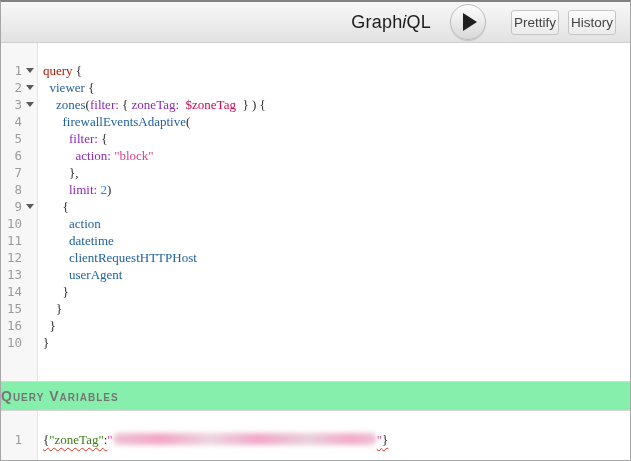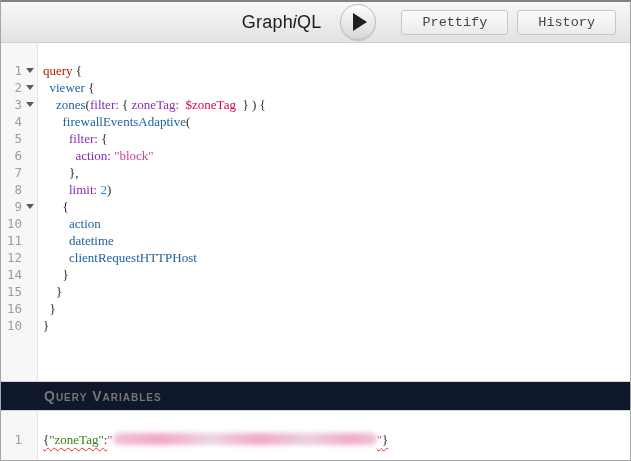--- a/index.html
+++ b/index.html
@@ -11,23 +11,23 @@
     border-bottom:1px solid #d0d0d0;display:flex;align-items:center;padding:0 14px;justify-content:flex-end;}
   .logo{font-size:18px;color:#1d1d1d;letter-spacing:.2px;}
   .logo em{font-style:italic;}
   .exec-btn{margin-left:19px;width:36px;height:36px;border-radius:50%;
     background:linear-gradient(#fdfdfd,#d8d8d8);border:1px solid #bdbdbd;
     box-shadow:0 1px 1px rgba(0,0,0,.15);display:flex;align-items:center;justify-content:center;
     cursor:pointer;padding:0;}
   .play-tri{display:block;width:0;height:0;margin-left:4px;
     border-top:9px solid transparent;border-bottom:9px solid transparent;
     border-left:14px solid #1f1f1f;}
-  .tb-btn{margin-left:9px;padding:3px 20px;height:25px;box-sizing:border-box;
+  .tb-btn{margin-left:9px;padding:3px 2px;height:25px;box-sizing:border-box;
     background:linear-gradient(#fbfbfb,#ebebeb);border:1px solid #c6c6c6;border-radius:3px;
-    font-family:Liberation Mono, monospace;font-size:13.5px;color:#444;cursor:pointer;}
+    font-family:Liberation Sans, sans-serif;font-size:13.5px;color:#444;cursor:pointer;}
   .tb-btn.first{margin-left:25px;}
   
   .query-editor{flex:0 0 338px;height:338px;overflow:hidden;padding-top:19px;box-sizing:border-box;
     background:linear-gradient(to right,#f7f7f7 0,#f7f7f7 36px,#e6e6e6 36px,#e6e6e6 37px,#ffffff 37px);
     cursor:text;}
   .vars-editor{flex:1 1 auto;overflow:hidden;padding-top:20px;box-sizing:border-box;
     background:linear-gradient(to right,#f7f7f7 0,#f7f7f7 36px,#e6e6e6 36px,#e6e6e6 37px,#ffffff 37px);
     cursor:text;}
   .cm-row{display:flex;align-items:flex-start;height:17px;line-height:17px;
     font-family:"DejaVu Sans Mono","Liberation Mono",monospace;font-size:13px;}
@@ -45,23 +45,23 @@
   .tk-num{color:#2882F9;}
   .tk-punct{color:#2e2e2e;}
   .tk-key{color:#397D13;}
   .tk-ws{color:#000;}
   .wavy{text-decoration:underline;text-decoration-style:wavy;text-decoration-color:#e03020;
     text-decoration-thickness:1px;text-underline-offset:3px;text-decoration-skip-ink:none;}
   .redacted{display:inline-block;width:264px;height:12px;border-radius:6px;vertical-align:-1px;
     background:linear-gradient(90deg,#eec3d6,#f3a6c5 18%,#edd5e0 37%,#f1a8c8 55%,#ead0dc 74%,#f2abc9 90%,#efc4d6);
     filter:blur(2.5px);}
   
-  .vars-title{flex:0 0 30px;height:30px;box-sizing:border-box;background:#0f172a;
+  .vars-title{flex:0 0 30px;height:30px;box-sizing:border-box;background:#86efac;
     border-top:1px solid #d6d6d6;border-bottom:1px solid #d6d6d6;
-    padding-left:43px;display:flex;align-items:center;cursor:row-resize;}
+    display:flex;align-items:center;cursor:row-resize;}
   .vars-title span{font-variant:small-caps;font-weight:bold;font-size:14px;color:#767676;
     letter-spacing:1px;}
 </style>
 </head>
 <body>
 
 <div class="window">
 
   <div class="toolbar">
     <div class="logo"><span>Graph</span><em>i</em><span>QL</span></div>
@@ -160,20 +160,27 @@
       </div>
       <div class="cm-row">
         <div class="gut">
           <span class="ln">12</span>
           <span class="fold"></span>
         </div>
         <span class="code"><span class="tk-ws">        </span><span class="tk-prop">clientRequestHTTPHost</span></span>
       </div>
       <div class="cm-row">
         <div class="gut">
+          <span class="ln">13</span>
+          <span class="fold"></span>
+        </div>
+        <span class="code"><span class="tk-ws">        </span><span class="tk-prop">userAgent</span></span>
+      </div>
+      <div class="cm-row">
+        <div class="gut">
           <span class="ln">14</span>
           <span class="fold"></span>
         </div>
         <span class="code"><span class="tk-ws">      </span><span class="tk-punct">}</span></span>
       </div>
       <div class="cm-row">
         <div class="gut">
           <span class="ln">15</span>
           <span class="fold"></span>
         </div>

